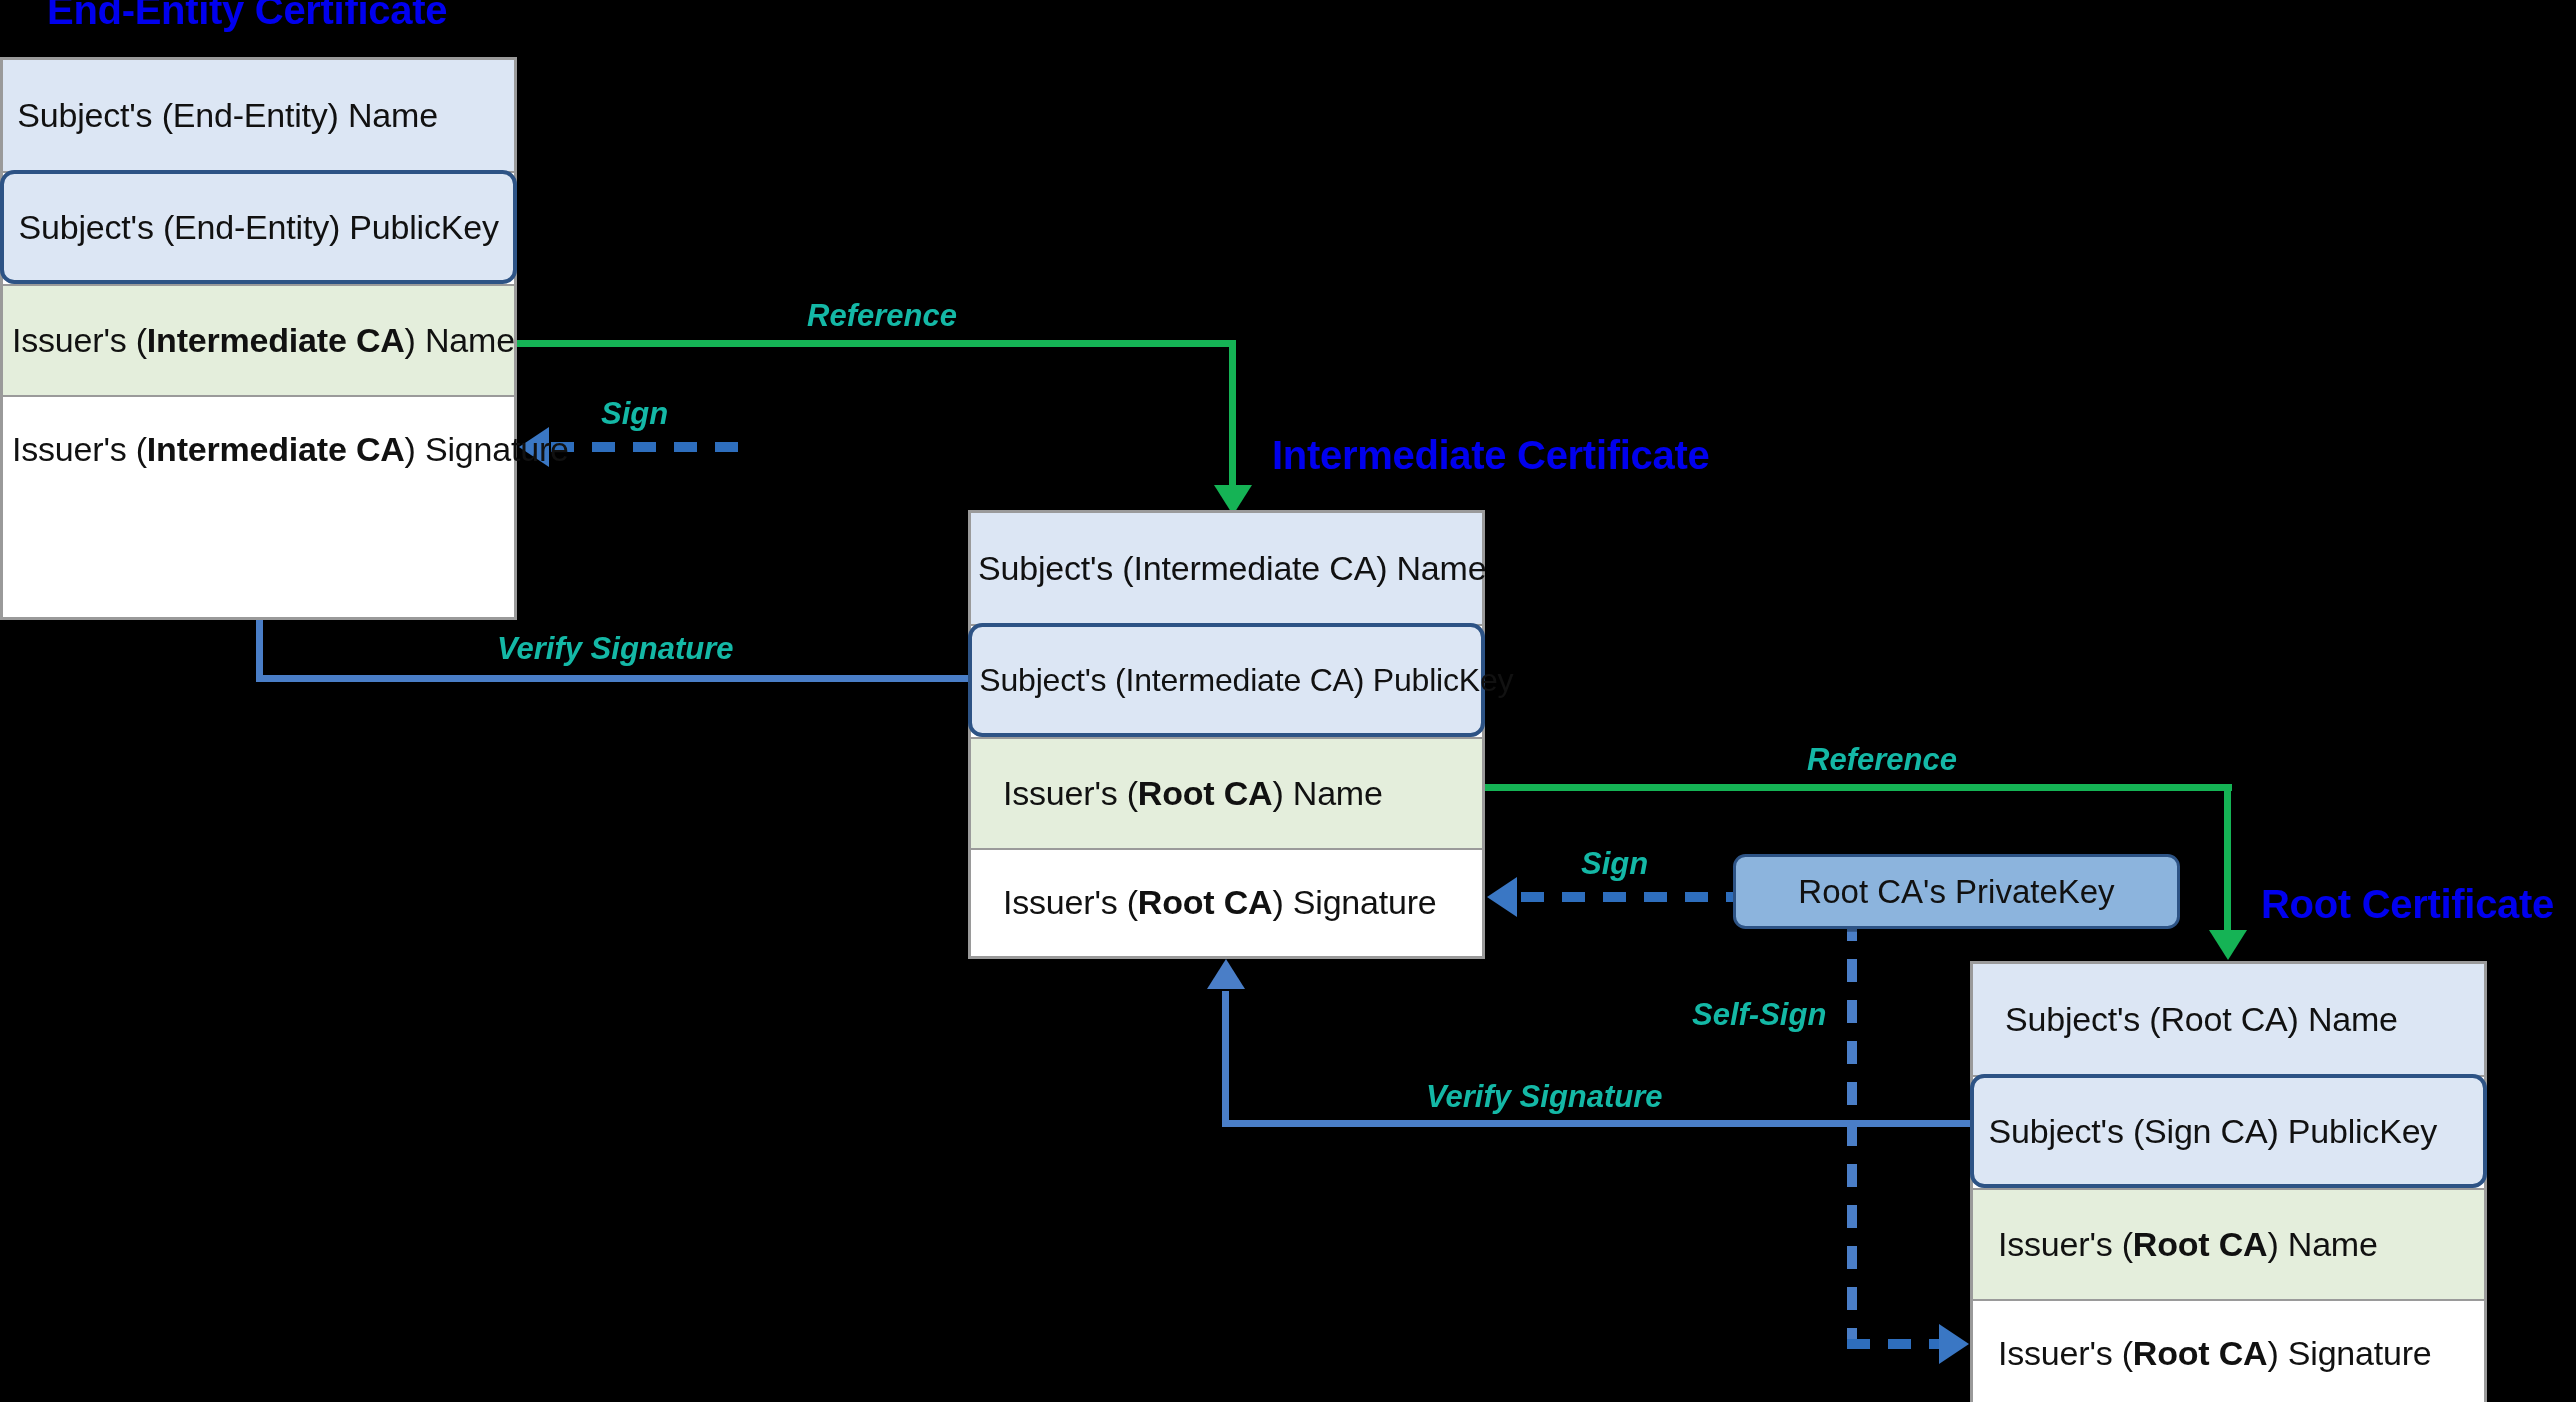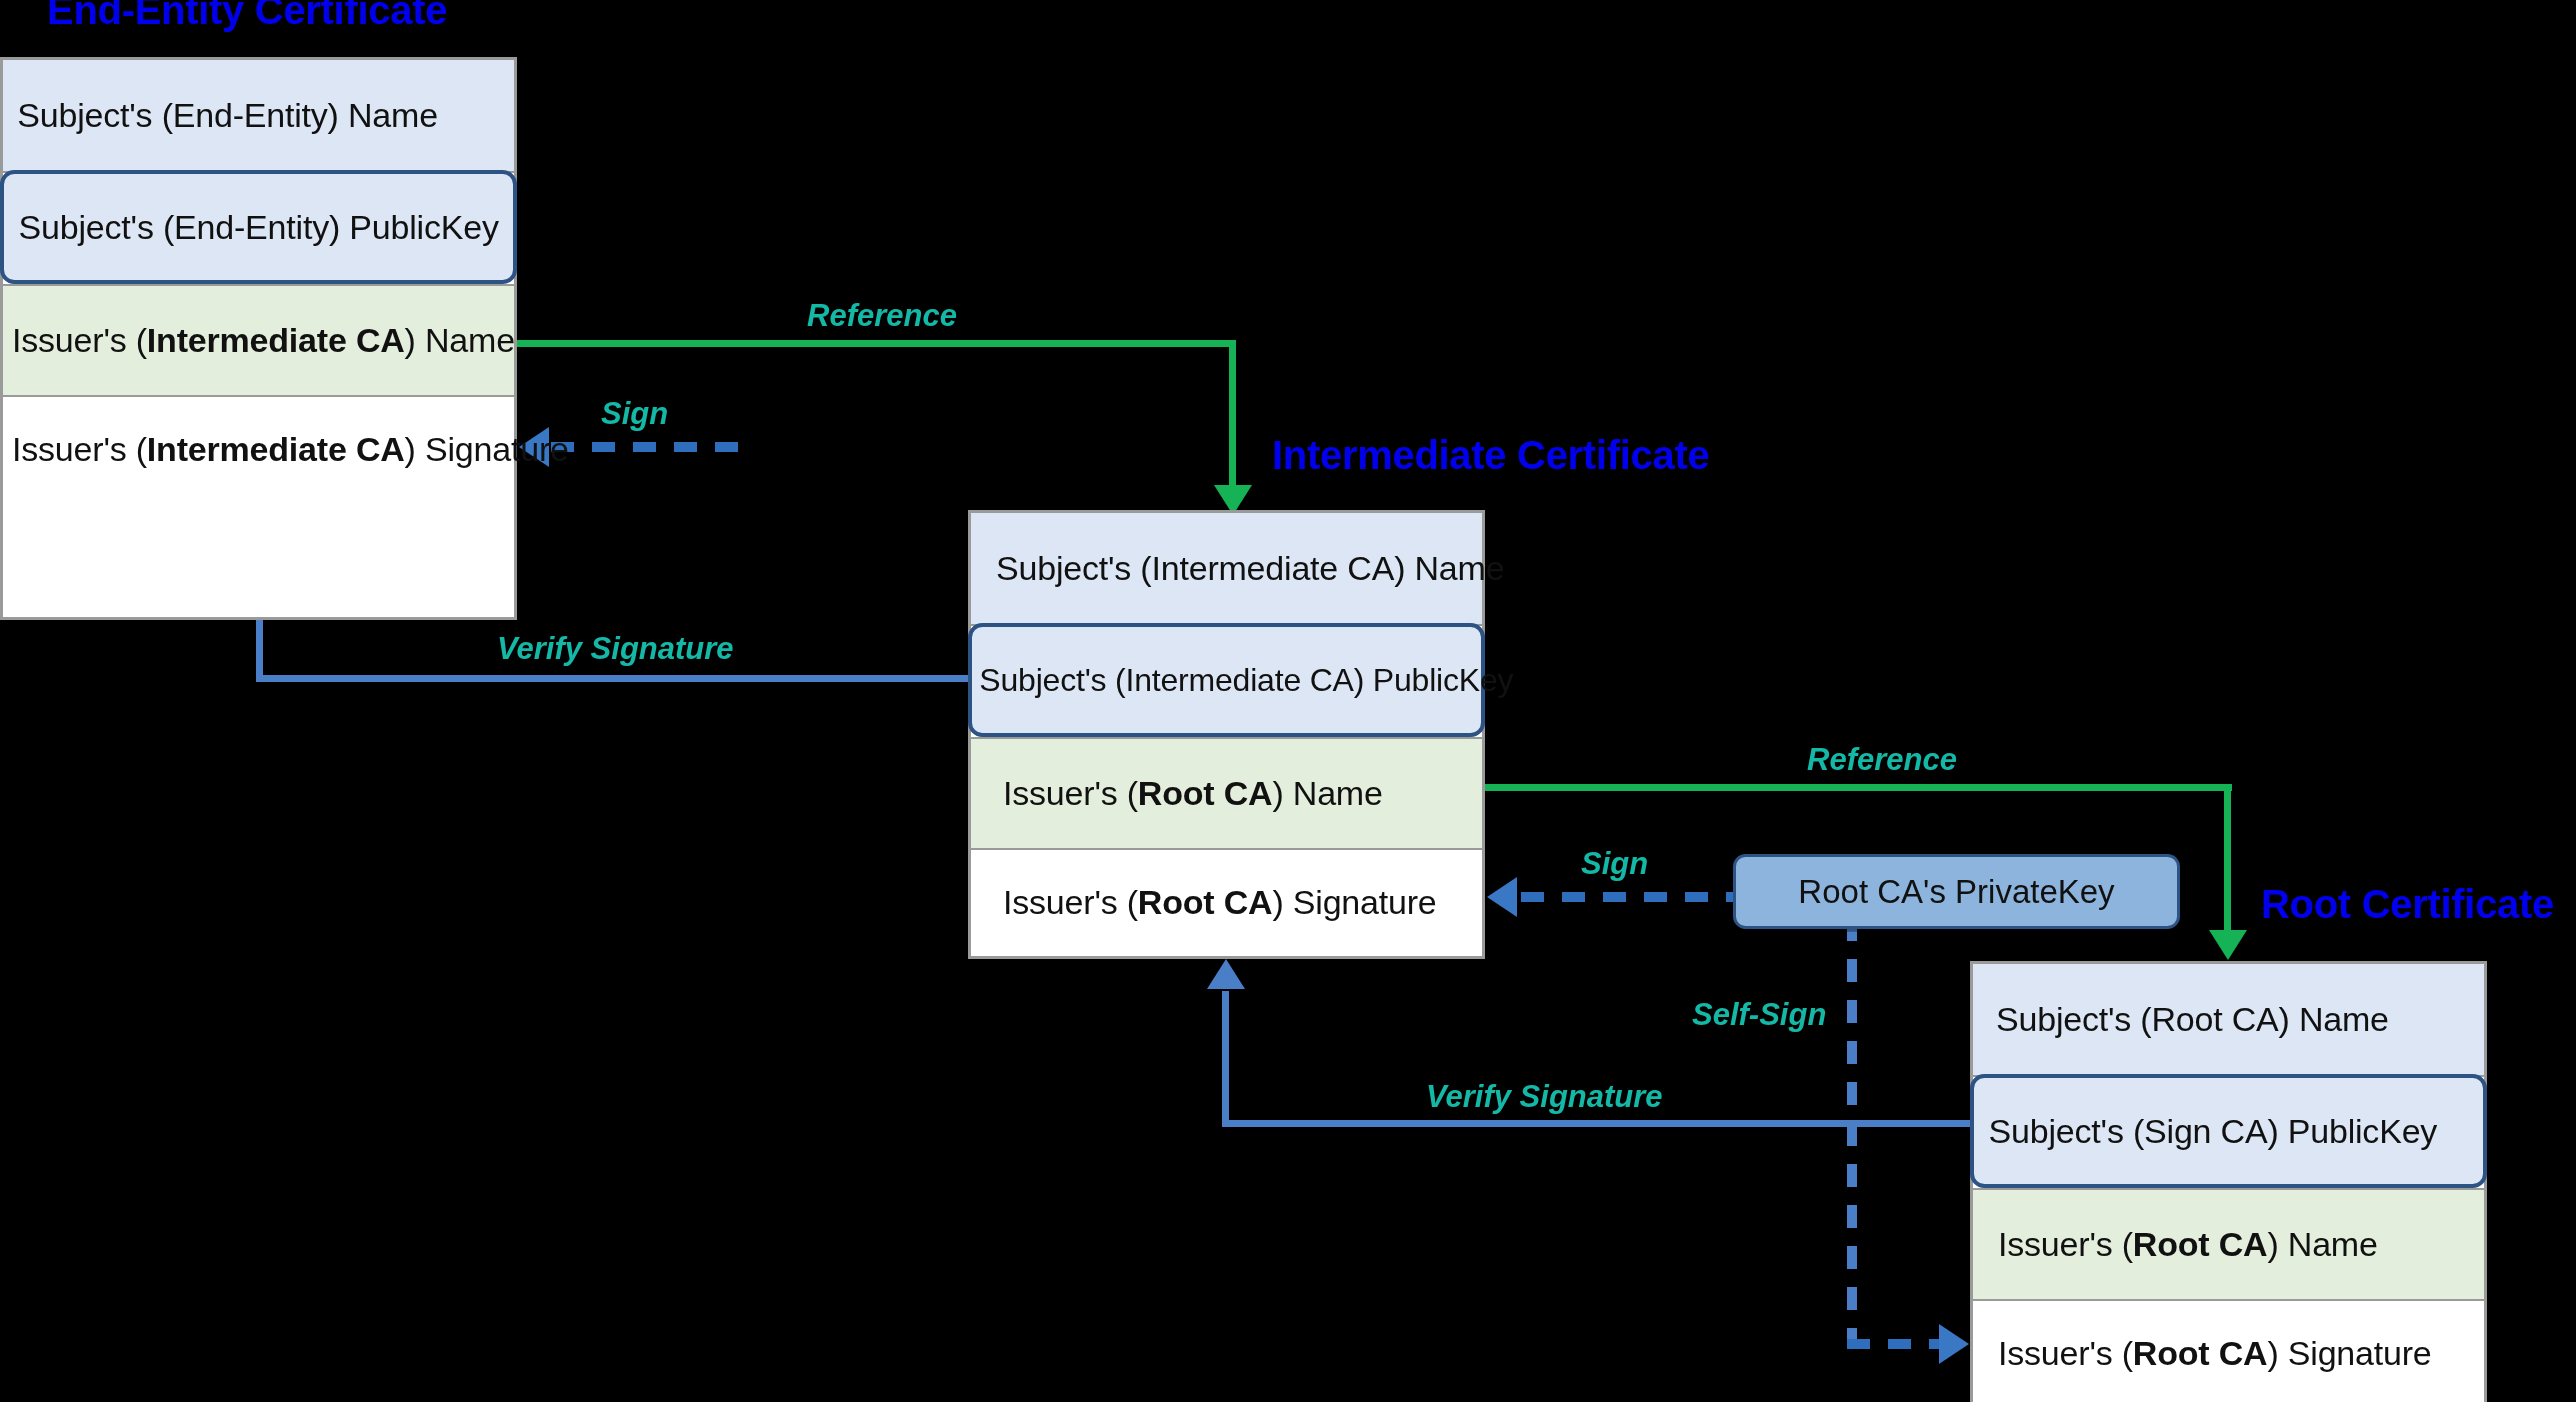--- a/index.html
+++ b/index.html
@@ -186,21 +186,21 @@
     </div>
     <div class="cert-row row-issuer-sig" style="height:104px; padding-left:9px;">
       <span>Issuer's (</span>
         <b>Intermediate CA</b>
         <span>) Signature</span>
     </div>
   </div>
 
 
   <div class="cert" style="left:968px; top:510px; width:517px; height:449px;">
-    <div class="cert-row row-name" style="height:113px; padding-left:25px;">
+    <div class="cert-row row-name" style="height:113px; padding-left:7px;">
       <span>Subject's (Intermediate CA) Name</span>
     </div>
     <div class="cert-row row-pubkey" style="height:114px; margin:-2.7px -2.7px 0 -2.7px; padding-left:7px; font-size:32px;">
       <span>Subject's (Intermediate CA) PublicKey</span>
     </div>
     <div class="cert-row row-issuer-name" style="height:113px; padding-left:32px;">
       <span>Issuer's (</span>
         <b>Root CA</b>
         <span>) Name</span>
     </div>
@@ -209,21 +209,21 @@
         <b>Root CA</b>
         <span>) Signature</span>
     </div>
   </div>
 
   <div class="privkey" style="left:1733px; top:854px; width:447px; height:75px;">
     <span>Root CA's PrivateKey</span>
   </div>
 
   <div class="cert" style="left:1970px; top:961px; width:517px; height:449px;">
-    <div class="cert-row row-name" style="height:113px; padding-left:23px;">
+    <div class="cert-row row-name" style="height:113px; padding-left:32px;">
       <span>Subject's (Root CA) Name</span>
     </div>
     <div class="cert-row row-pubkey" style="height:114px; margin:-2.7px -2.7px 0 -2.7px; padding-left:14.3px;">
       <span>Subject's (Sign CA) PublicKey</span>
     </div>
     <div class="cert-row row-issuer-name" style="height:113px; padding-left:25px;">
       <span>Issuer's (</span>
         <b>Root CA</b>
         <span>) Name</span>
     </div>

